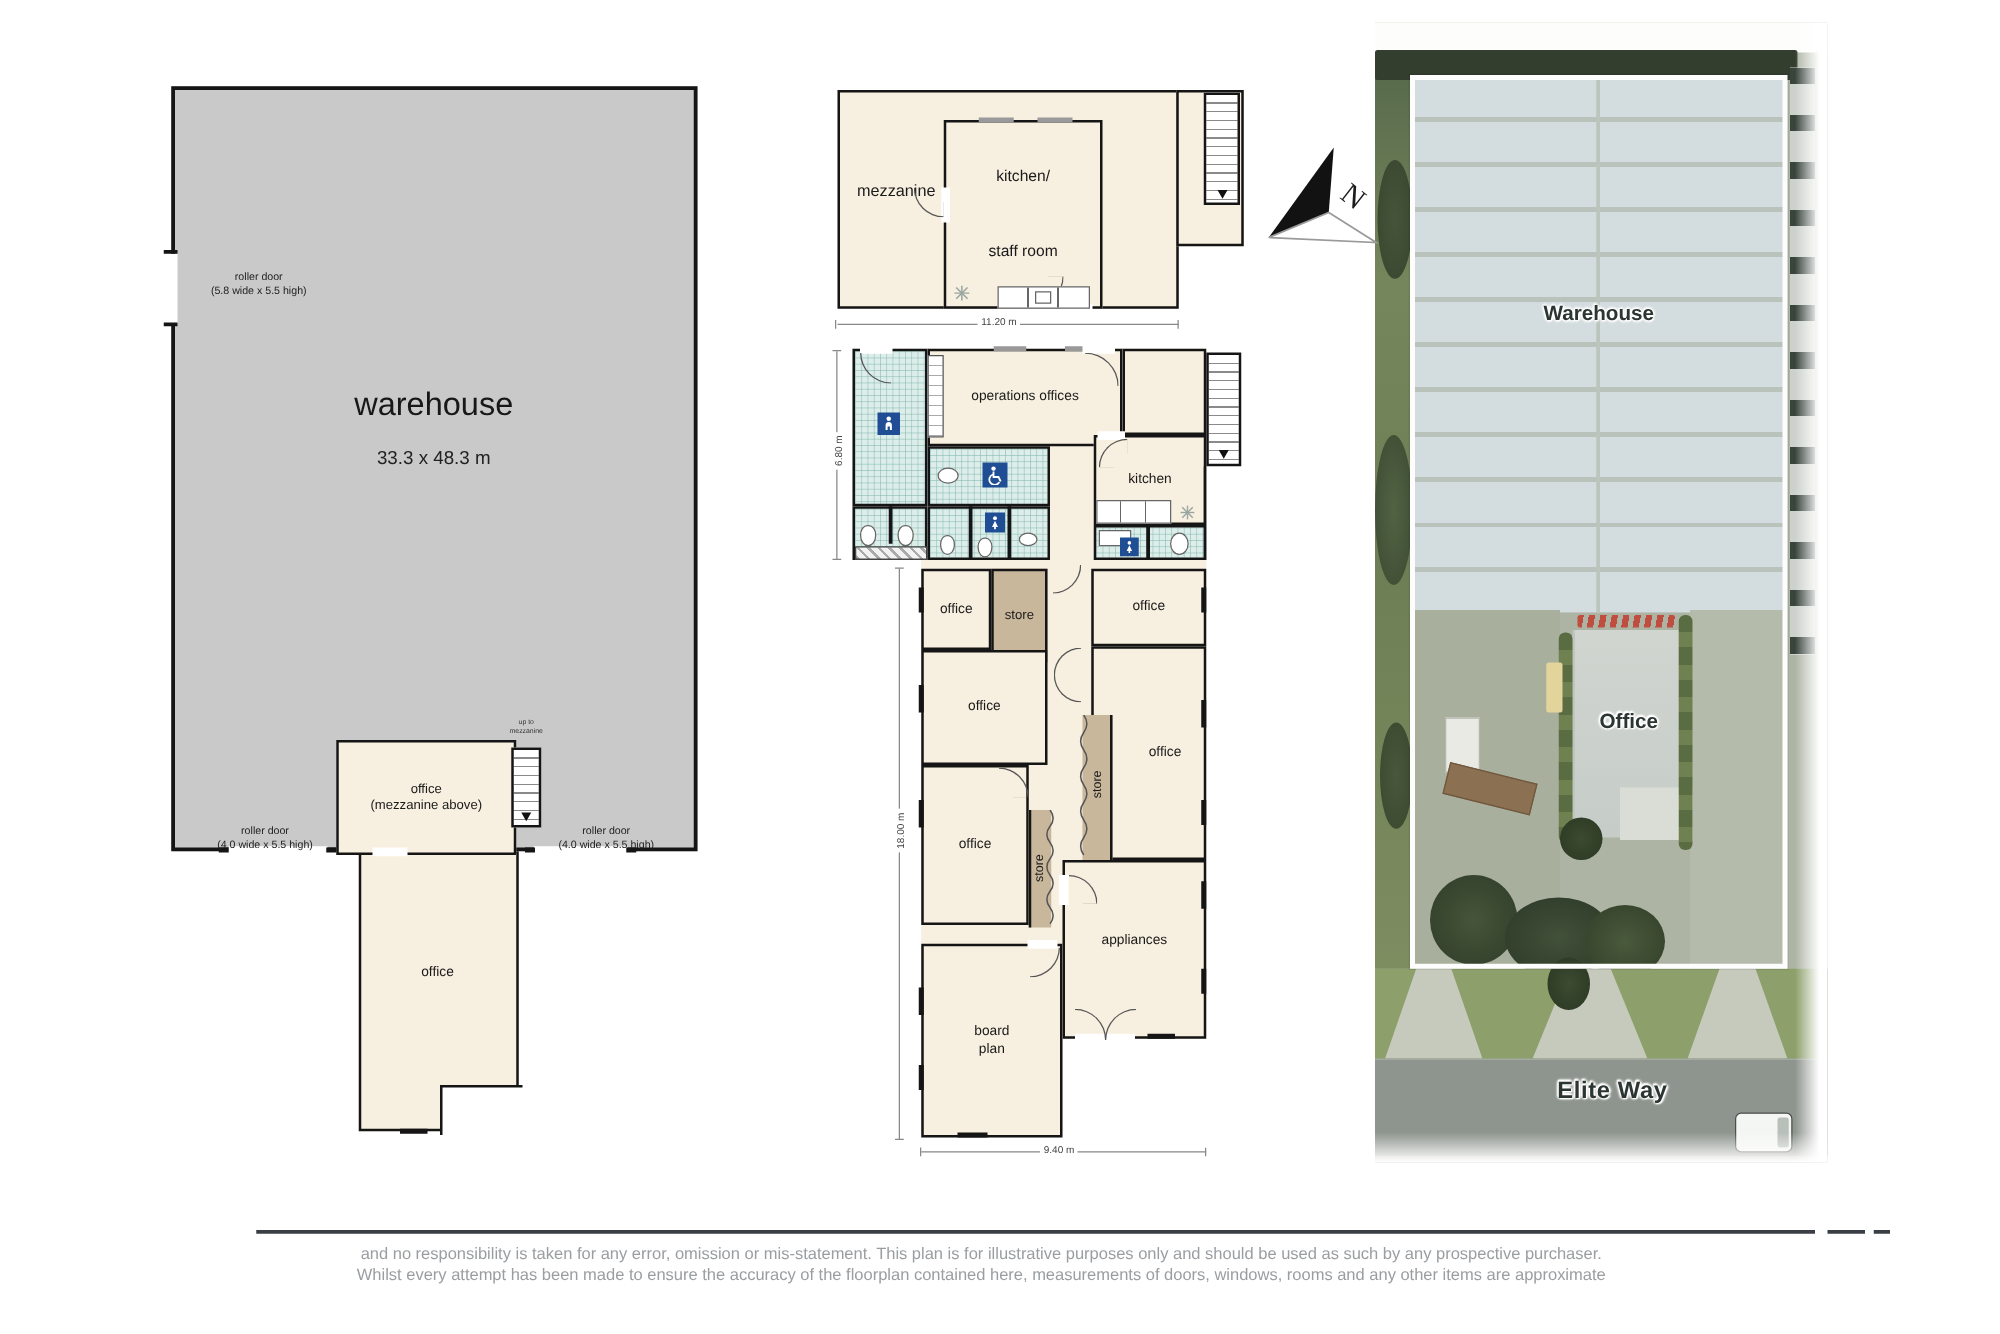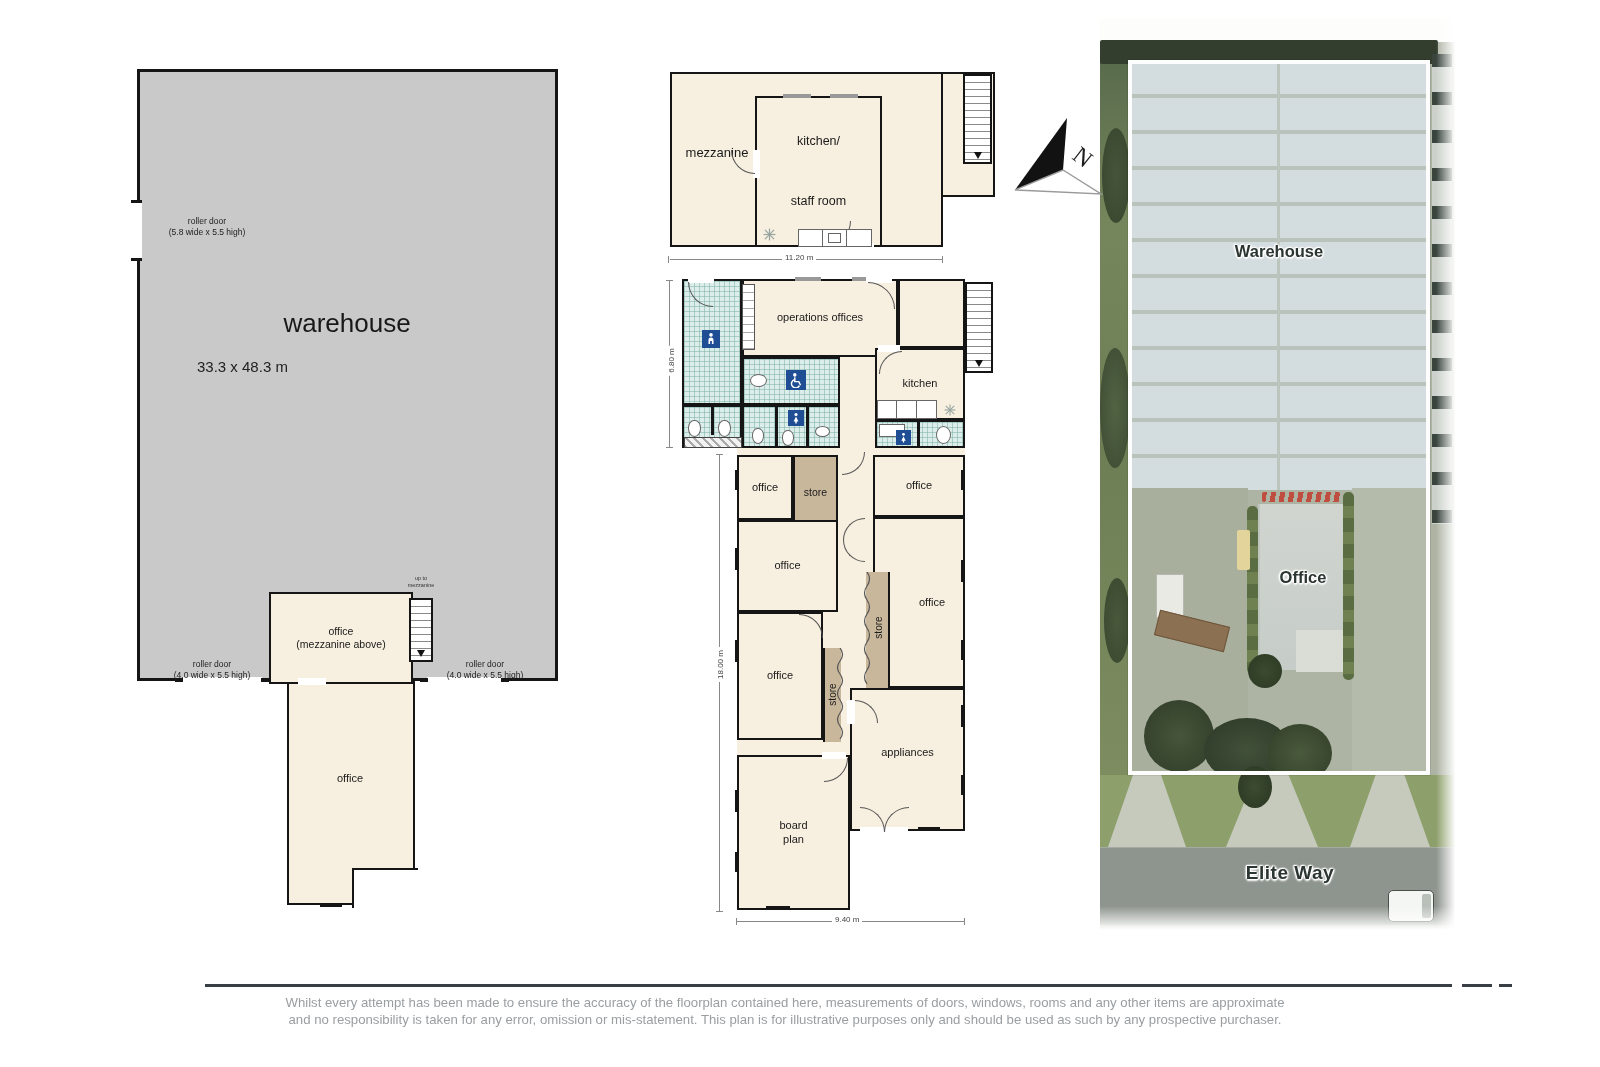--- a/index.html
+++ b/index.html
@@ -55,21 +55,21 @@
 
     <div class="gap" style="left:134px;top:203px;width:8px;height:56px;"></div>
     <div class="wd" style="left:131px;top:200px;width:11px;height:3px;"></div>
     <div class="wd" style="left:131px;top:258px;width:11px;height:3px;"></div>
     <div class="abs" style="left:142px;top:216px;width:130px;text-align:center;z-index:5;">
       <div class="lbl-sm">roller door</div>
       <div class="lbl-sm">(5.8 wide x 5.5 high)</div>
     </div>
 
     <div class="abs" style="left:197px;top:308px;width:300px;text-align:center;font-size:26px;color:#181818;">warehouse</div>
-    <div class="abs" style="left:197px;top:358px;width:300px;text-align:left;font-size:15px;color:#222;">33.3 x 48.3 m</div>
+    <div class="abs" style="left:197px;top:358px;width:300px;text-align:center;font-size:15px;color:#222;">33.3 x 48.3 m</div>
 
     <div class="gap" style="left:182px;top:677px;width:80px;height:7px;"></div>
     <div class="gap" style="left:427px;top:677px;width:75px;height:7px;"></div>
     <div class="wd" style="left:175px;top:678px;width:8px;height:4px;"></div>
     <div class="wd" style="left:261px;top:678px;width:8px;height:4px;"></div>
     <div class="wd" style="left:420px;top:678px;width:8px;height:4px;"></div>
     <div class="wd" style="left:501px;top:678px;width:8px;height:4px;"></div>
     <div class="abs" style="left:152px;top:659px;width:120px;text-align:center;z-index:6;">
       <div class="lbl-sm">roller door</div>
       <div class="lbl-sm">(4.0 wide x 5.5 high)</div>
@@ -370,17 +370,17 @@
     <div class="aerial-label" style="left:28px;top:224px;width:302px;font-size:16.5px;">Warehouse</div>
     <div class="aerial-label" style="left:158px;top:550px;width:90px;font-size:16.5px;">Office</div>
     <div class="aerial-label" style="left:70px;top:844px;width:240px;font-size:19px;letter-spacing:.5px;">Elite Way</div>
   </div>
 
   <div class="abs" style="left:205px;top:984px;width:1247px;height:3px;background:#3a3f45;"></div>
   <div class="abs" style="left:1462px;top:984px;width:30px;height:3px;background:#3a3f45;"></div>
   <div class="abs" style="left:1499px;top:984px;width:13px;height:3px;background:#3a3f45;"></div>
 
   <div class="abs" style="left:120px;top:994px;width:1330px;text-align:center;font-size:13.2px;line-height:17px;color:#9a9ea1;">
+    <div>and no responsibility is taken for any error, omission or mis-statement.  This plan is for illustrative purposes only and should be used as such by any prospective purchaser.</div>
     <div>Whilst every attempt has been made to ensure the accuracy of the floorplan contained here, measurements of doors, windows, rooms and any other items are approximate</div>
-    <div>and no responsibility is taken for any error, omission or mis-statement.  This plan is for illustrative purposes only and should be used as such by any prospective purchaser.</div>
   </div>
 
 </div>
 
 </body></html>

